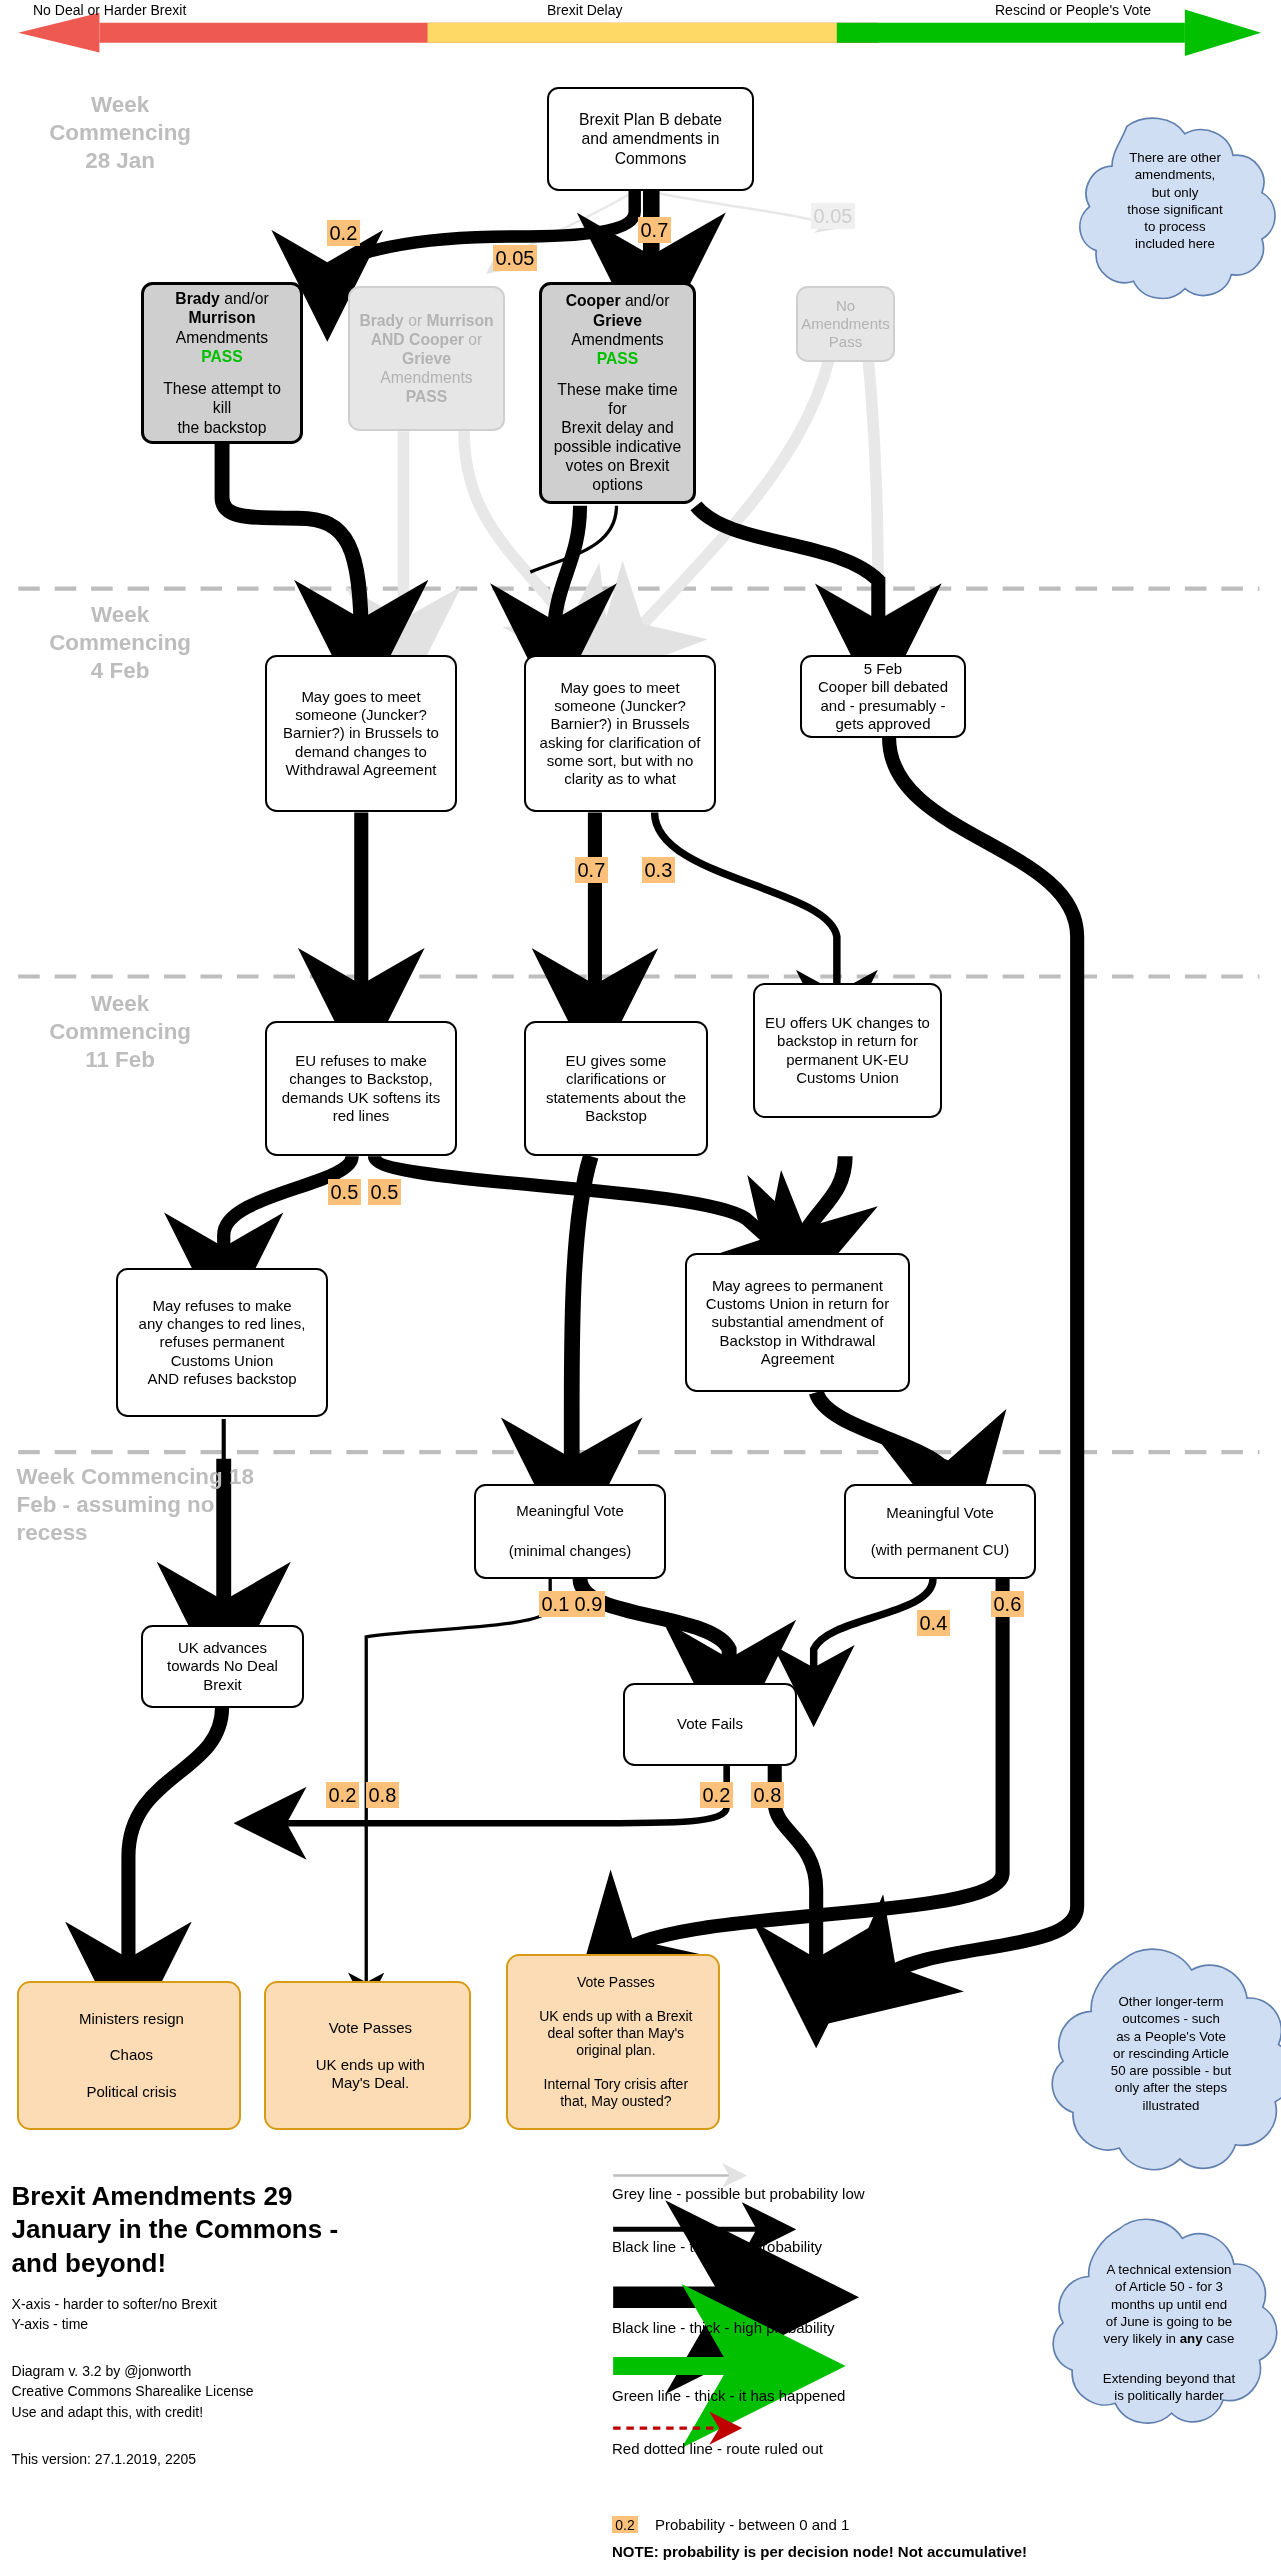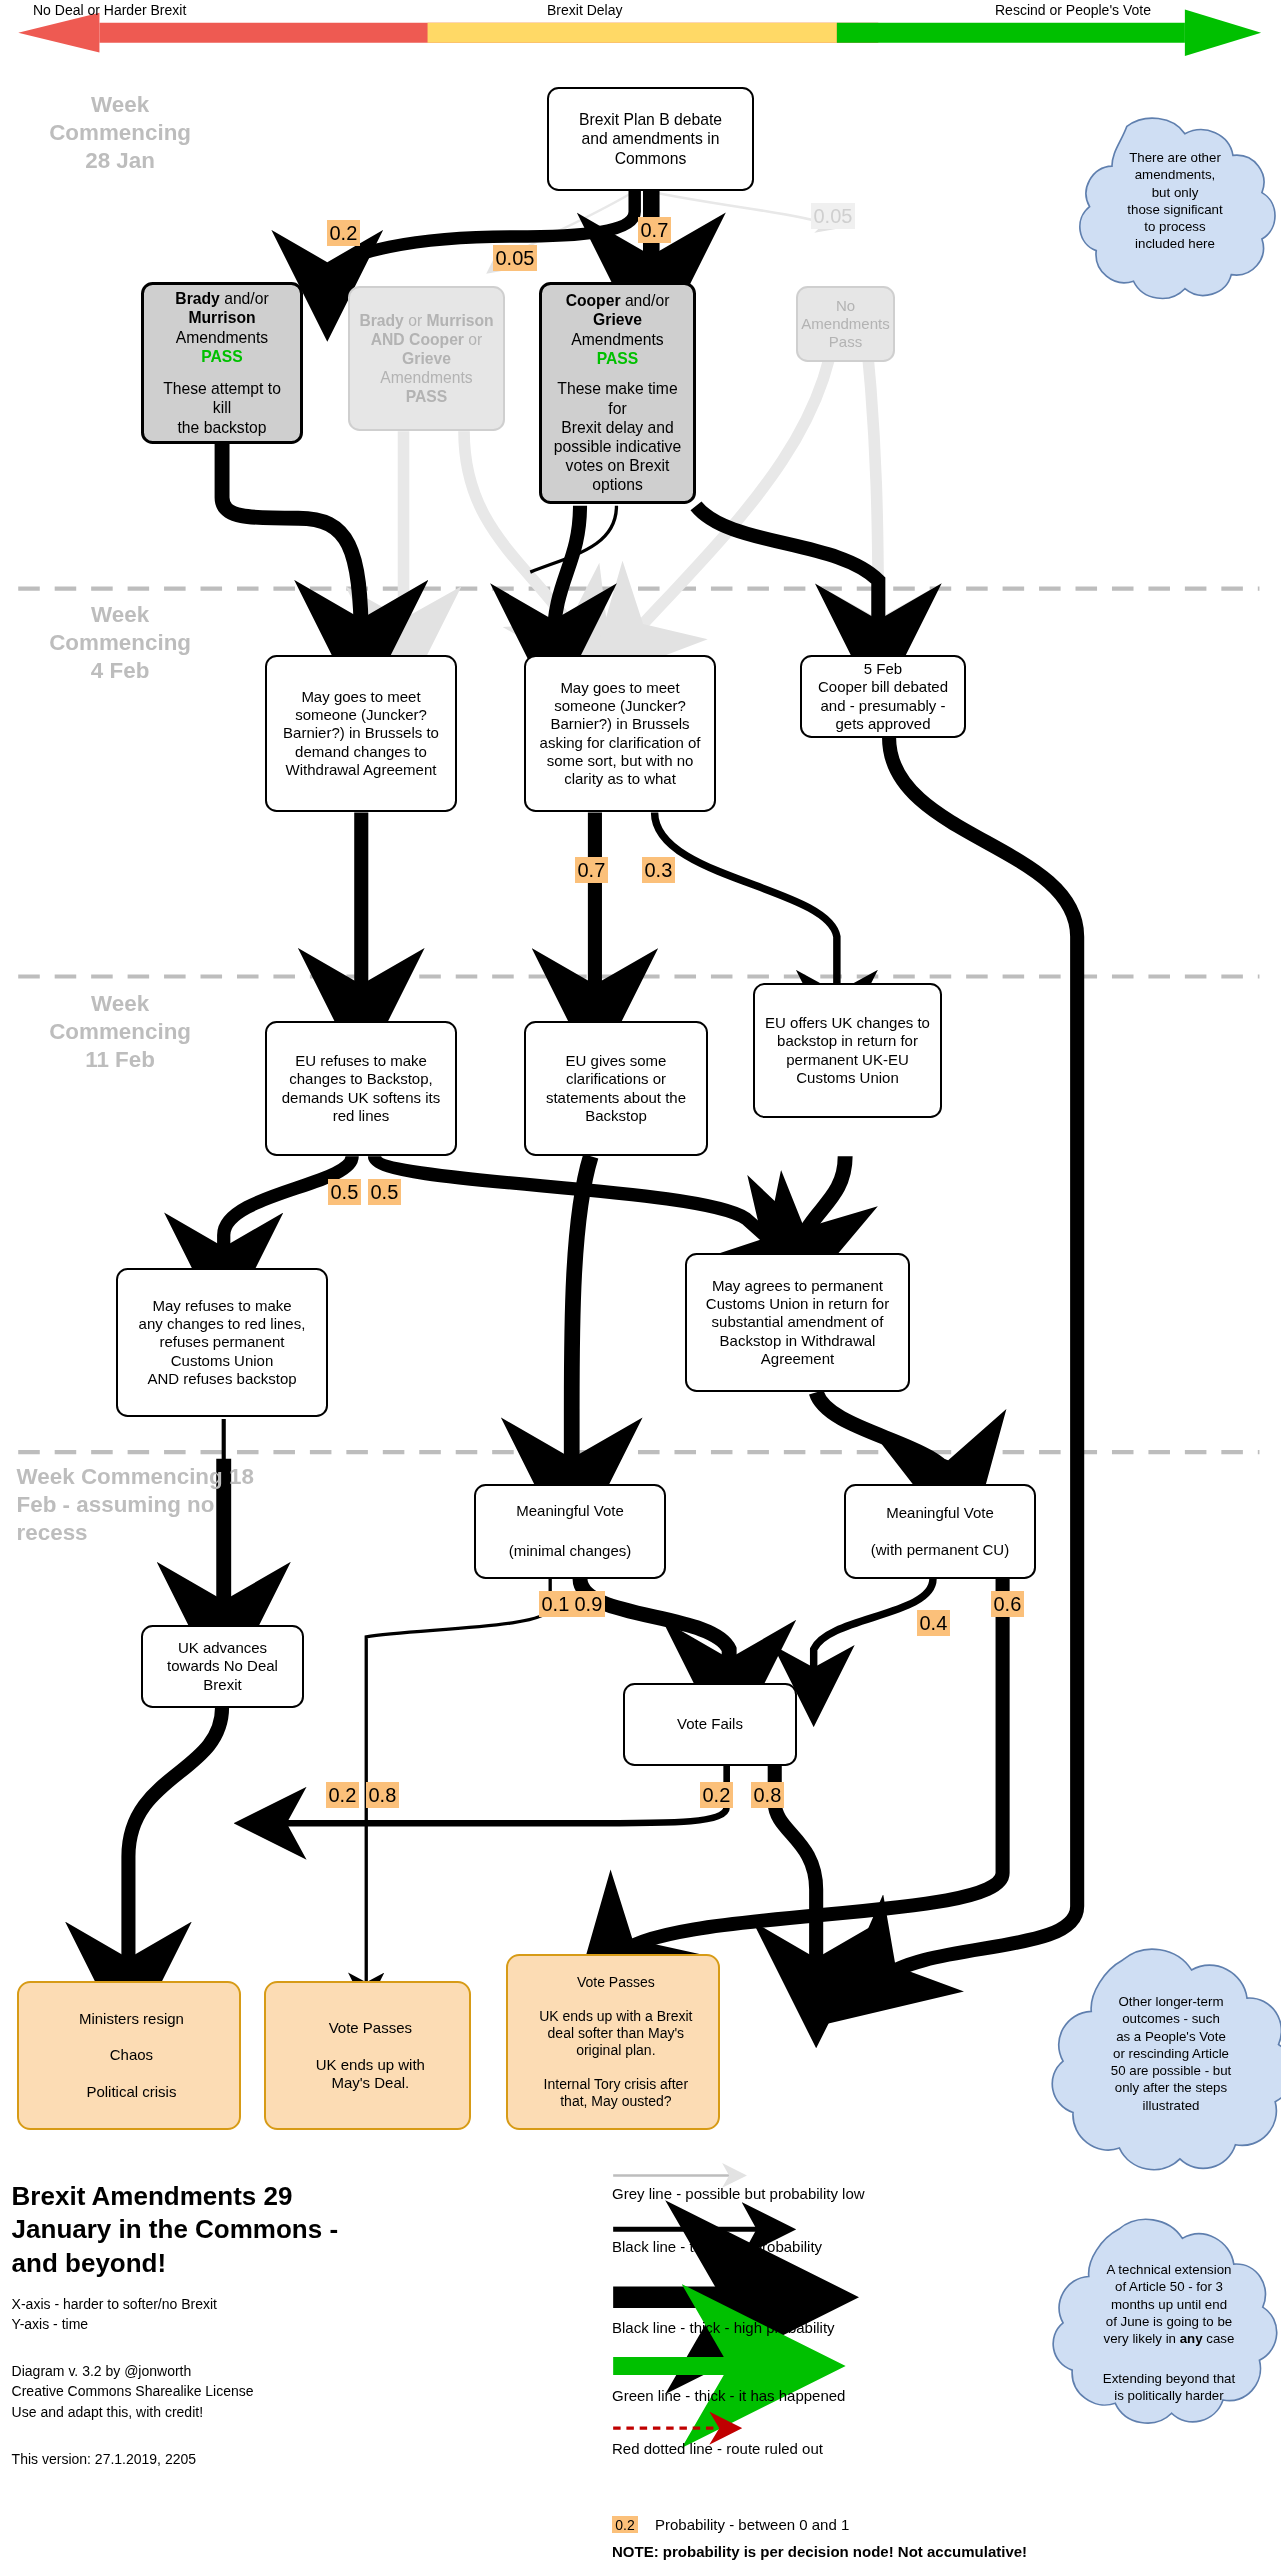--- a/index.html
+++ b/index.html
@@ -191,21 +191,21 @@
     <div>
       <b>AND Cooper</b><span> or</span>
     </div>
     <div>
       <b>Grieve</b>
     </div>
     <div>Amendments</div>
     <div><b>PASS</b></div>
   </div>
 
-  <div class="node grey" style="left:539px;top:282px;width:157px;height:222px;justify-content:flex-end;">
+  <div class="node grey" style="left:539px;top:282px;width:157px;height:222px;">
     <div>
       <b>Cooper</b><span> and/or </span><br>
       <b>Grieve</b>
     </div>
     <div>Amendments</div>
     <div class="pass">PASS</div>
     <div style="white-space:pre-line;margin-top:11.6px;">These make time for
 Brexit delay and
 possible indicative
 votes on Brexit

